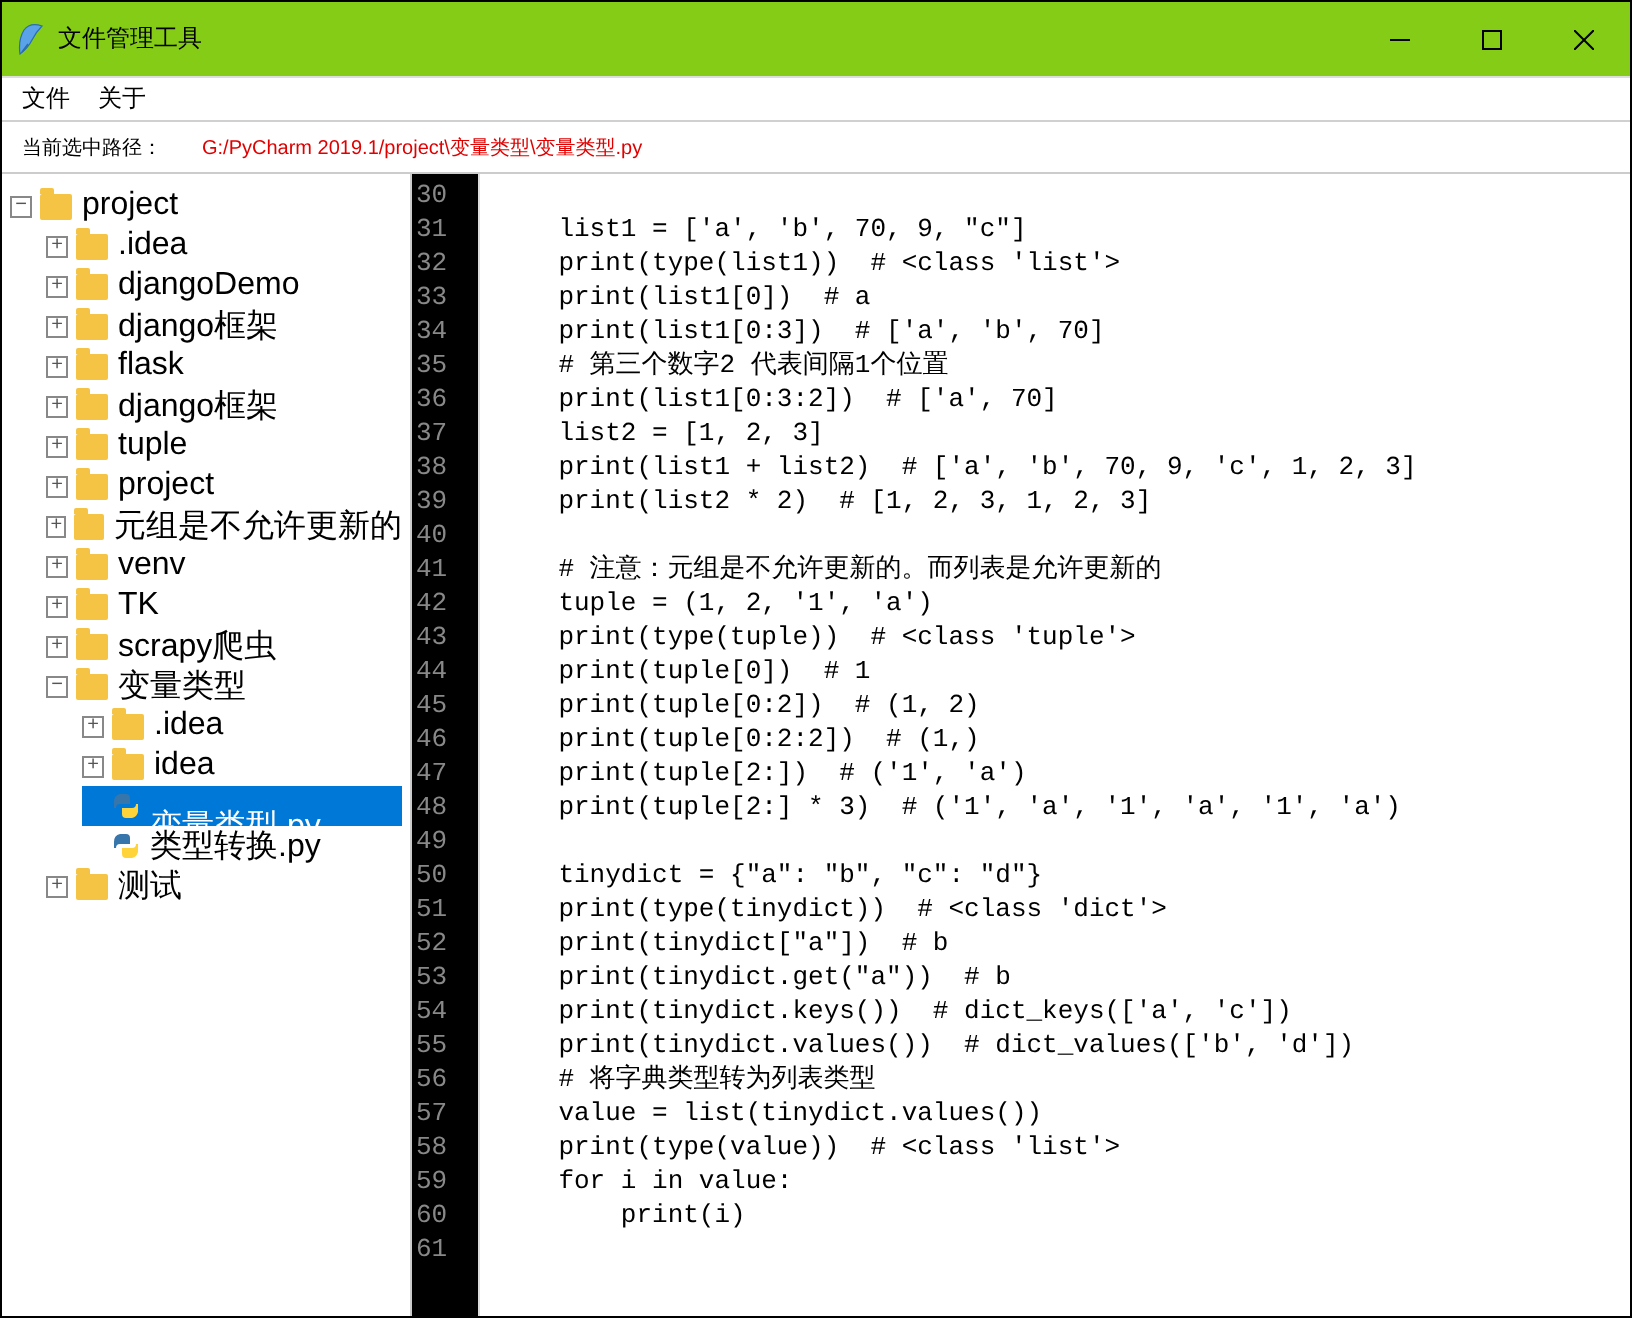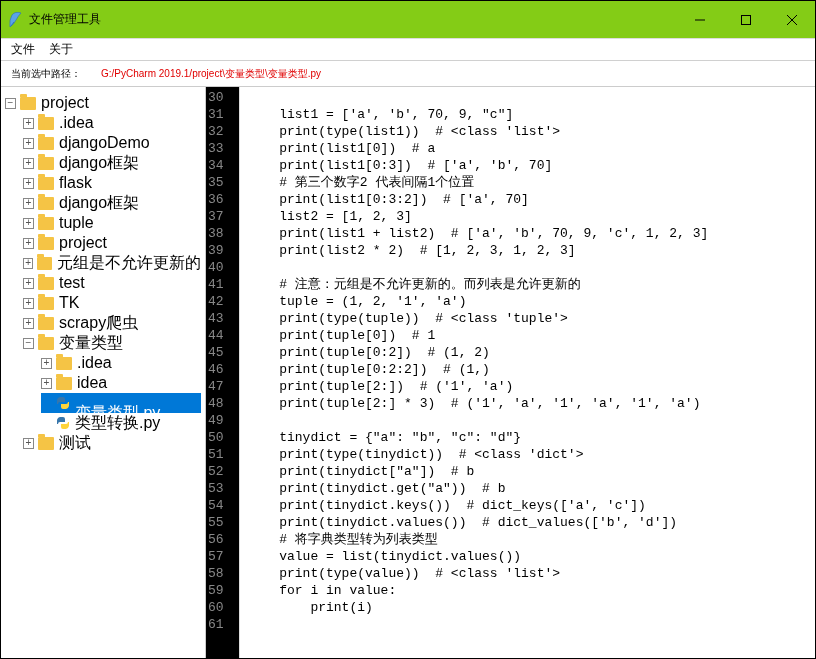--- a/index.html
+++ b/index.html
@@ -243,21 +243,21 @@
               <div class="node">
                 <span class="toggle">+</span>
                 <span class="folder-icon"></span>
                 <span class="label">元组是不允许更新的</span>
               </div>
             </li>
             <li>
               <div class="node">
                 <span class="toggle">+</span>
                 <span class="folder-icon"></span>
-                <span class="label">test</span>
+                <span class="label">venv</span>
               </div>
             </li>
             <li>
               <div class="node">
                 <span class="toggle">+</span>
                 <span class="folder-icon"></span>
                 <span class="label">TK</span>
               </div>
             </li>
             <li>

